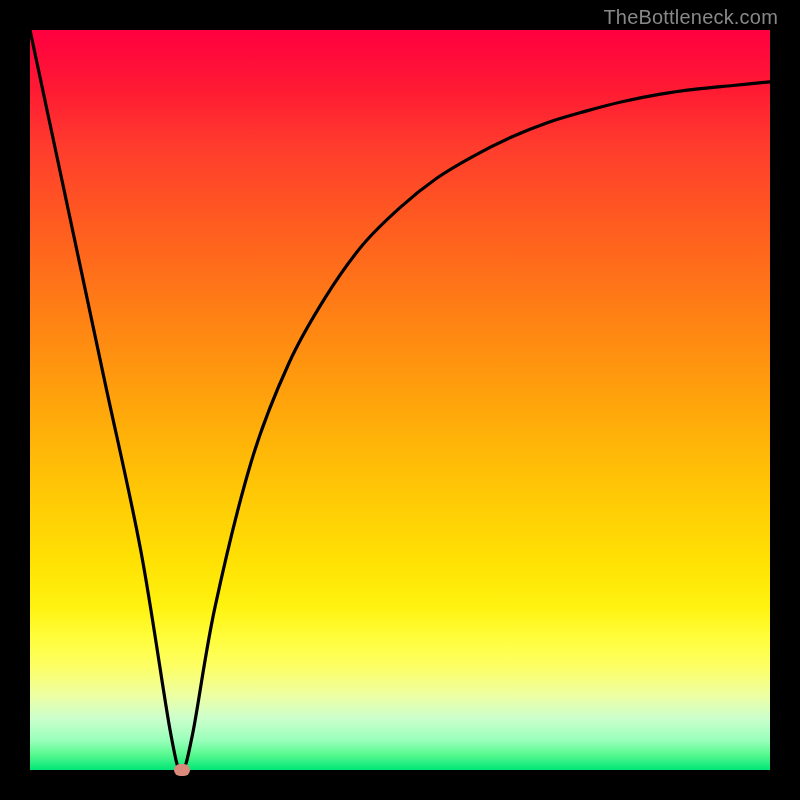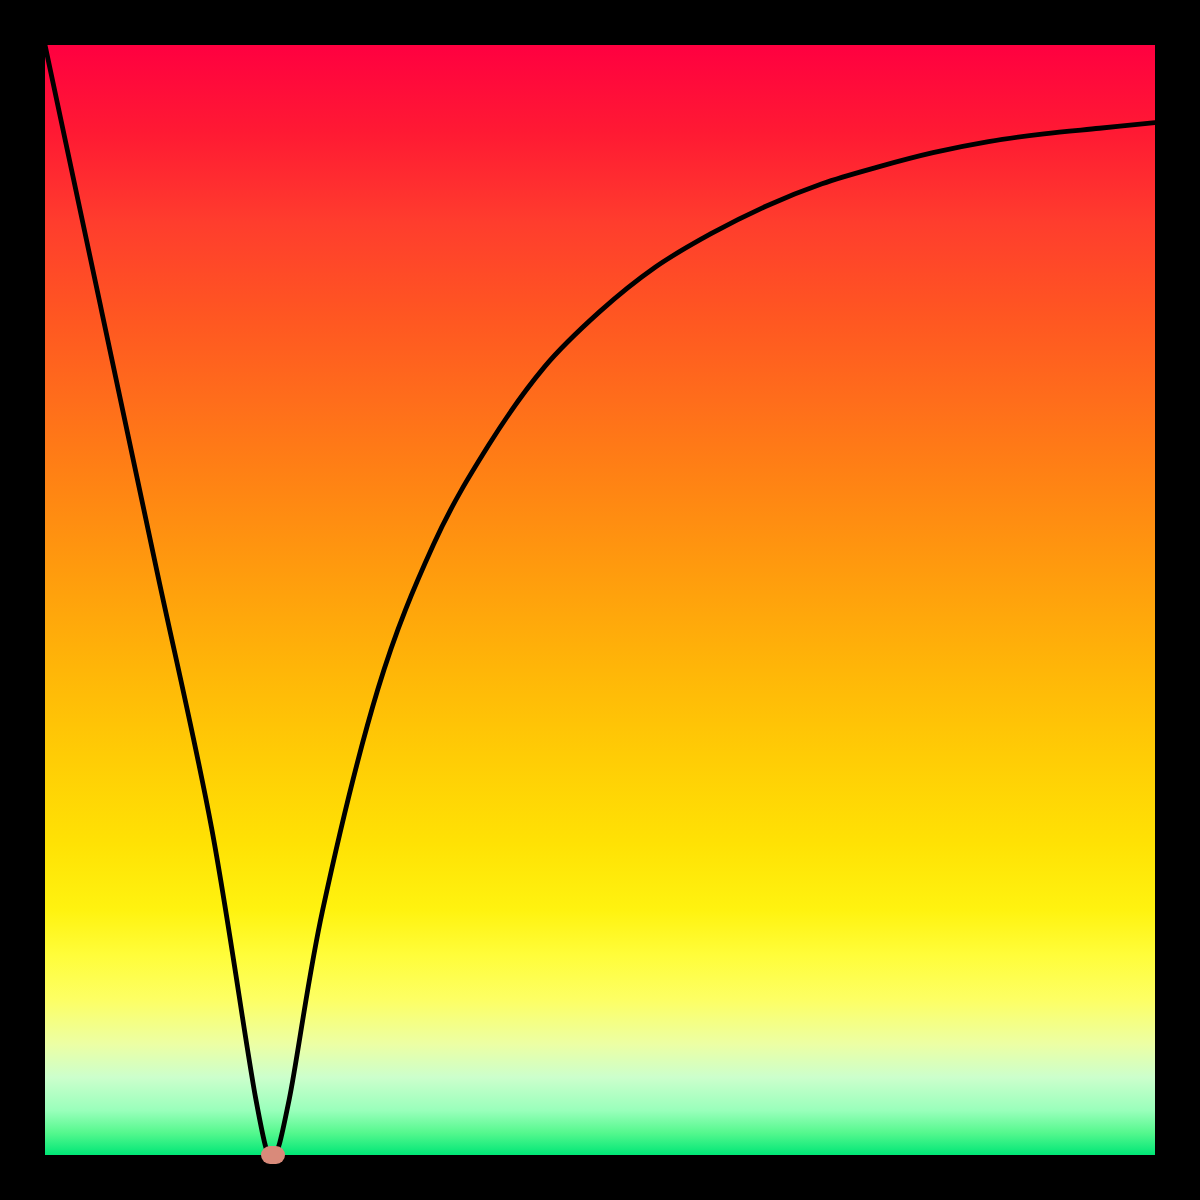--- a/index.html
+++ b/index.html
@@ -68,20 +68,21 @@
     border-radius: 6px;
     background: #d98a7a;
     transform: translate(-50%, -50%);
   }
 </style>
 </head>
 <body>
 
 <div class="frame">
 
+  <div class="watermark">TheBottleneck.com</div>
 
   <div class="plot-area">
     <svg class="plot-svg" viewBox="0 0 740 740" preserveAspectRatio="none">
       <path id="curve-path" fill="none" stroke="#000000" stroke-width="3.2" stroke-linecap="round" stroke-linejoin="round" d="M 0 0 C 6.166666666666667 28.98333333333333, 24.666666666666664 115.93333333333331, 37 173.89999999999998 C 49.333333333333336 231.86666666666665, 61.666666666666664 289.83333333333326, 74 347.79999999999995 C 86.33333333333333 405.76666666666665, 99.9 462.50000000000006, 111 521.7 C 122.1 580.9000000000001, 133.81666666666666 666.6166666666667, 140.6 703 C 147.38333333333333 739.3833333333333, 148 740, 151.7 740 C 155.39999999999998 740, 157.25 730.1333333333333, 162.8 703 C 168.35000000000002 675.8666666666667, 175.13333333333333 622.8333333333334, 185 577.2 C 194.86666666666667 531.5666666666667, 209.66666666666666 469.9, 222 429.2 C 234.33333333333334 388.5, 246.66666666666666 360.13333333333327, 259 332.99999999999994 C 271.3333333333333 305.8666666666666, 283.6666666666667 286.1333333333333, 296 266.4 C 308.3333333333333 246.66666666666666, 320.6666666666667 229.4, 333 214.60000000000002 C 345.3333333333333 199.80000000000004, 357.66666666666663 188.70000000000002, 370 177.60000000000002 C 382.33333333333337 166.50000000000003, 394.66666666666674 156.63333333333333, 407.00000000000006 148 C 419.33333333333337 139.36666666666667, 431.6666666666667 132.5833333333334, 444 125.80000000000007 C 456.3333333333333 119.01666666666675, 468.6666666666667 112.85000000000008, 481 107.30000000000007 C 493.3333333333333 101.75000000000006, 505.6666666666667 96.81666666666668, 518 92.5 C 530.3333333333334 88.18333333333332, 542.6666666666666 84.85333333333331, 555 81.39999999999998 C 567.3333333333334 77.94666666666664, 579.6666666666666 74.61666666666662, 592 71.77999999999997 C 604.3333333333334 68.94333333333333, 616.6666666666666 66.47666666666679, 629 64.38000000000011 C 641.3333333333334 62.28333333333344, 653.6666666666666 60.67999999999995, 666 59.19999999999993 C 678.3333333333334 57.719999999999914, 690.6666666666666 56.73333333333333, 703 55.5 C 715.3333333333334 54.26666666666667, 733.8333333333334 52.41666666666663, 740 51.799999999999955"></path>
     </svg>
     <div id="marker" class="marker" style="left: 151.7px; top: 740px; background: rgb(217, 138, 122);"></div>
   </div>
 
 </div>
 

